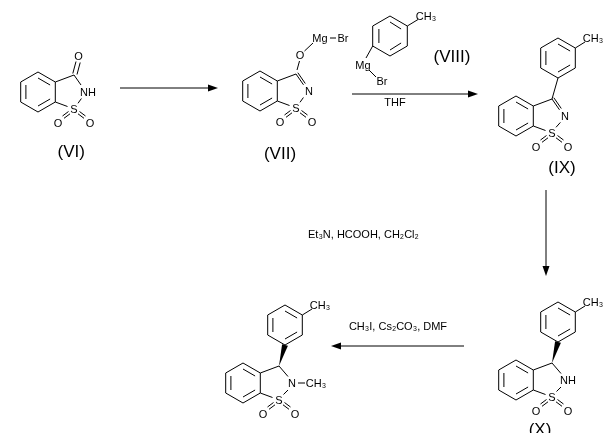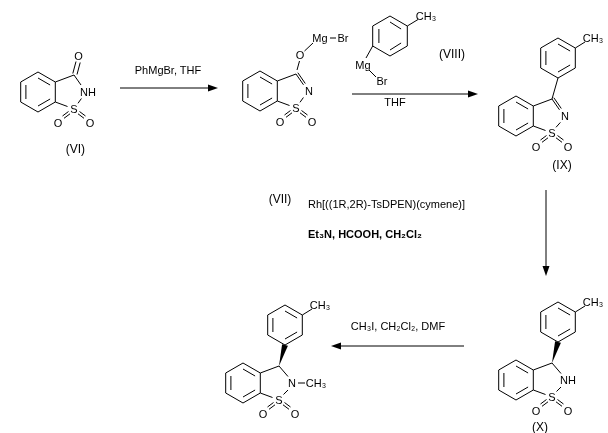--- a/index.html
+++ b/index.html
@@ -5,21 +5,21 @@
   html,body{margin:0;padding:0;background:#fff;}
   #scheme{position:relative;width:608px;height:433px;background:#ffffff;
           font-family:"Liberation Sans",sans-serif;color:#000;overflow:hidden;}
   svg{position:absolute;overflow:visible;}
   svg text{font-family:"Liberation Sans",sans-serif;font-size:11px;fill:#000;}
   .bond{stroke:#000;stroke-width:1;fill:none;}
   .wedge{fill:#000;stroke:none;}
   .arrowhead{fill:#000;stroke:none;}
   .reagent{position:absolute;font-size:11px;white-space:nowrap;}
   .center{text-align:center;}
-  .clabel{position:absolute;font-size:12px;text-align:center;}
+  .clabel{position:absolute;font-size:17px;text-align:center;}
 </style>
 </head>
 <body>
 
 <div id="scheme">
 
   <svg width="100" height="105" style="left:8px;top:32px;">
     <g class="bond">
       <path d="M47.3,50 L30,40 L12.7,50 L12.7,70 L30,80 L47.3,70 Z"></path>
       <path d="M42.1,53 L30,46"></path>
@@ -43,21 +43,20 @@
       <text x="50" y="95">O</text>
       <text x="82" y="95">O</text>
     </g>
   </svg>
   <div class="clabel" style="left:25px;top:142px;width:60px;text-align:right;">(VI)</div>
 
   <svg width="100" height="16" style="left:120px;top:80px;">
     <line class="bond" x1="0" y1="8" x2="88" y2="8"></line>
     <polygon class="arrowhead" points="88,4.5 98,8 88,11.5"></polygon>
   </svg>
-  <div class="reagent center" style="left:118px;top:64px;width:100px;">PhMgBr, THF</div>
 
   <svg width="130" height="118" style="left:230px;top:16px;">
     <g class="bond">
       <path d="M47.3,65 L30,55 L12.7,65 L12.7,85 L30,95 L47.3,85 Z"></path>
       <path d="M42.1,68 L30,61"></path>
         <path d="M17.9,68 L17.9,82"></path>
         <path d="M30,89 L42.1,82"></path>
       <path d="M47.3,65 L66,58"></path>
       <path d="M66,58 L73.5,68.8"></path>
         <path d="M67.8,56.7 L75.3,67.5"></path>
@@ -74,21 +73,21 @@
     <g text-anchor="middle">
       <text x="70" y="43">O</text>
       <text x="90" y="26">Mg</text>
       <text x="113" y="26">Br</text>
       <text x="79" y="79">N</text>
       <text x="66" y="96">S</text>
       <text x="50" y="110">O</text>
       <text x="82" y="110">O</text>
     </g>
   </svg>
-  <div class="clabel" style="left:250px;top:144px;width:60px;margin-top:48px;">(VII)</div>
+  <div class="clabel" style="left:250px;top:144px;width:60px;">(VII)</div>
 
   <svg width="96" height="92" style="left:348px;top:0px;">
     <g class="bond">
       <path d="M59.3,26 L42,16 L24.7,26 L24.7,46 L42,56 L59.3,46 Z"></path>
       <path d="M53.1,29 L42,22"></path>
         <path d="M30.9,29 L30.9,43"></path>
         <path d="M42,50 L53.1,43"></path>
       <path d="M59.3,26 L70,19.5"></path>
       <path d="M24.7,46 L18,58"></path>
       <path d="M21,70 L28,77"></path>
@@ -136,22 +135,21 @@
       <text x="48" y="135">O</text>
       <text x="80" y="135">O</text>
     </g>
   </svg>
   <div class="clabel" style="left:527px;top:158px;width:70px;">(IX)</div>
 
   <svg width="16" height="88" style="left:538px;top:190px;">
     <line class="bond" x1="8" y1="0" x2="8" y2="76"></line>
     <polygon class="arrowhead" points="4.5,76 11.5,76 8,86"></polygon>
   </svg>
-  <div class="reagent" style="left:308px;top:198px;">Rh[((1R,2R)-TsDPEN)(cymene)]</div>
-  <div class="reagent" style="left:308px;top:228px;font-weight:bold;">Et₃N, HCOOH, CH₂Cl₂</div>
+  <div class="reagent" style="left:308px;top:228px;">Et₃N, HCOOH, CH₂Cl₂</div>
 
   <svg width="120" height="140" style="left:488px;top:280px;">
     <g class="bond">
       <path d="M87.3,32 L70,22 L52.7,32 L52.7,52 L70,62 L87.3,52 Z"></path>
       <path d="M82.1,35 L70,28"></path>
         <path d="M57.9,35 L57.9,49"></path>
         <path d="M70,56 L82.1,49"></path>
       <path d="M87.3,32 L97,26"></path>
       <path d="M45.3,90 L28,80 L10.7,90 L10.7,110 L28,120 L45.3,110 Z"></path>
       <path d="M40.1,93 L28,86"></path>
@@ -174,21 +172,21 @@
       <text x="48" y="135">O</text>
       <text x="80" y="135">O</text>
     </g>
   </svg>
   <div class="clabel" style="left:505px;top:420px;width:70px;">(X)</div>
 
   <svg width="136" height="16" style="left:330px;top:338px;">
     <line class="bond" x1="134" y1="8" x2="11" y2="8"></line>
     <polygon class="arrowhead" points="11,4.5 11,11.5 1,8"></polygon>
   </svg>
-  <div class="reagent center" style="left:330px;top:320px;width:136px;">CH₃I, CH₂Cl₂, DMF</div>
+  <div class="reagent center" style="left:330px;top:320px;width:136px;">CH₃I, Cs₂CO₃, DMF</div>
 
   <svg width="140" height="140" style="left:215px;top:283px;">
     <g class="bond">
       <path d="M87.3,32 L70,22 L52.7,32 L52.7,52 L70,62 L87.3,52 Z"></path>
       <path d="M82.1,35 L70,28"></path>
         <path d="M57.9,35 L57.9,49"></path>
         <path d="M70,56 L82.1,49"></path>
       <path d="M87.3,32 L97,26"></path>
       <path d="M45.3,90 L28,80 L10.7,90 L10.7,110 L28,120 L45.3,110 Z"></path>
       <path d="M40.1,93 L28,86"></path>

